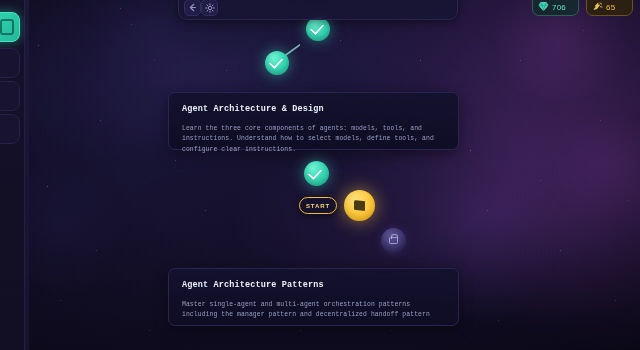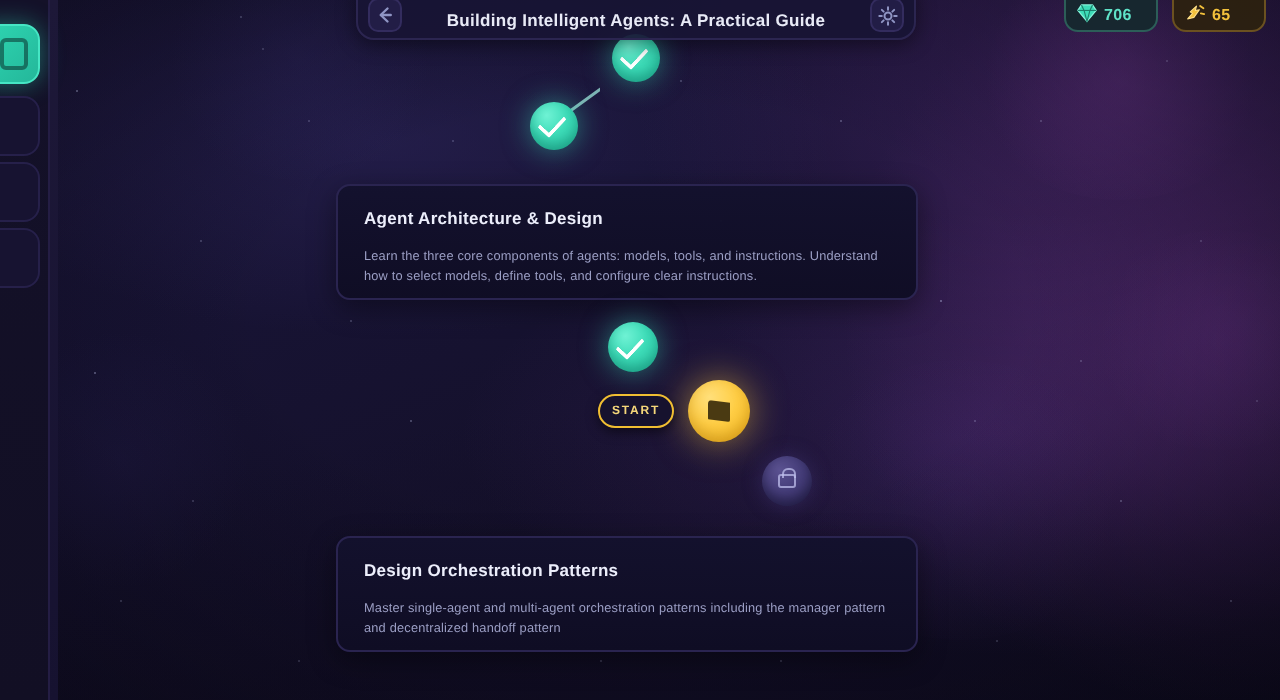--- a/index.html
+++ b/index.html
@@ -83,21 +83,21 @@
   }
 
   
   #hud { position:absolute; right:7px; top:-8px; display:flex; gap:7px; z-index:9; }
   .badge {
     height:24px; min-width:47px;
     border-radius:7px;
     display:flex; align-items:flex-end; gap:3px;
     padding:0 6px 3px 5px;
   }
-  .badge .bval { font-size:8px; font-weight:bold; letter-spacing:0.2px;margin-top:23px; }
+  .badge .bval { font-size:8px; font-weight:normal; letter-spacing:0.2px;margin-top:23px; }
   #badge-gems {
     background:rgba(22,40,46,0.95);
     border:1px solid #2c5e58;
   }
   #badge-gems .bval { color:#5fe3c8; }
   #badge-streak {
     background:rgba(44,33,16,0.95);
     border:1px solid #6b5120;
   }
   #badge-streak .bval { color:#f3c13c; }
@@ -166,20 +166,21 @@
 
   
   .card {
     position:absolute; left:168px; width:291px;
     background:linear-gradient(180deg, rgba(19,17,45,0.97) 0%, rgba(15,13,36,0.97) 100%);
     border:1px solid #2a2450;
     border-radius:7px;
     padding:11px 13px 13px 13px;
     z-index:5;
     box-shadow:0 4px 14px rgba(0,0,0,0.4);
+    font-family:Liberation Mono, monospace;
   }
   .card-title {
     font-size:8.5px; font-weight:bold; color:#eceefb;
     letter-spacing:0.15px; margin-bottom:10px;
   }
   .card-desc {
     font-size:6.4px; line-height:1.62; color:#9b9ec4;
     letter-spacing:0.1px;
   }
   #card-1 { top:92px; height:58px; }
@@ -246,21 +247,20 @@
 </div>
 <div id="sidebar-rail"></div>
 
 <div id="header">
   <div class="hdr-btn">
     <svg width="9" height="9" viewBox="0 0 10 10">
       <path d="M6.4 1.4 L2.6 5 L6.4 8.6" stroke="#8f95c4" stroke-width="1.3" fill="none" stroke-linecap="round" stroke-linejoin="round"></path>
       <path d="M2.8 5 H8.2" stroke="#8f95c4" stroke-width="1.3" stroke-linecap="round"></path>
     </svg>
   </div>
-  <div id="header-title">Building Intelligent Agents: A Practical Guide</div>
   <div class="hdr-btn">
     <svg width="10" height="10" viewBox="0 0 12 12">
       <circle cx="6" cy="6" r="2.1" stroke="#8f95c4" stroke-width="1.2" fill="none"></circle>
       <g stroke="#8f95c4" stroke-width="1.2" stroke-linecap="round">
         <path d="M6 0.8 V2.3"></path>
           <path d="M6 9.7 V11.2"></path>
         <path d="M0.8 6 H2.3"></path>
           <path d="M9.7 6 H11.2"></path>
         <path d="M2.3 2.3 L3.4 3.4"></path>
           <path d="M8.6 8.6 L9.7 9.7"></path>
@@ -313,15 +313,15 @@
 <div id="start-pill">
   <span>START</span>
 </div>
 
 <div class="card" id="card-1">
   <div class="card-title">Agent Architecture &amp; Design</div>
   <div class="card-desc">Learn the three core components of agents: models, tools, and instructions. Understand how to select models, define tools, and configure clear instructions.</div>
 </div>
 
 <div class="card" id="card-2">
-  <div class="card-title">Design Orchestration Patterns</div>
+  <div class="card-title">Agent Architecture Patterns</div>
   <div class="card-desc">Master single-agent and multi-agent orchestration patterns including the manager pattern and decentralized handoff pattern</div>
 </div>
 
 </body></html>

